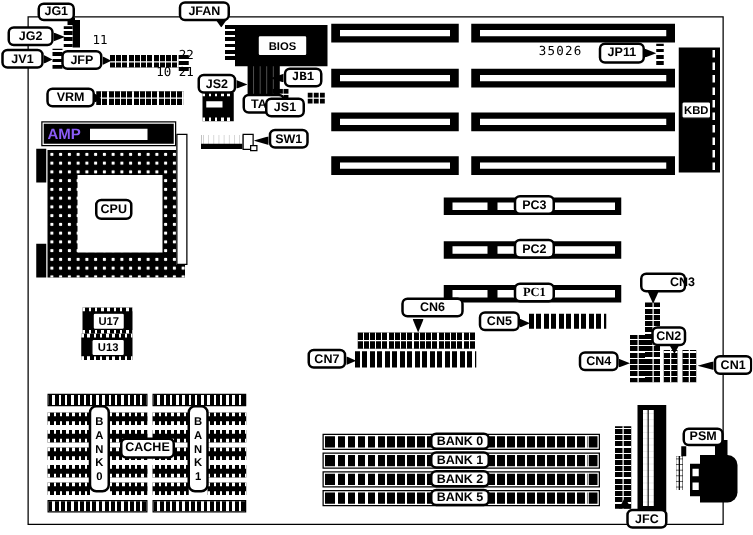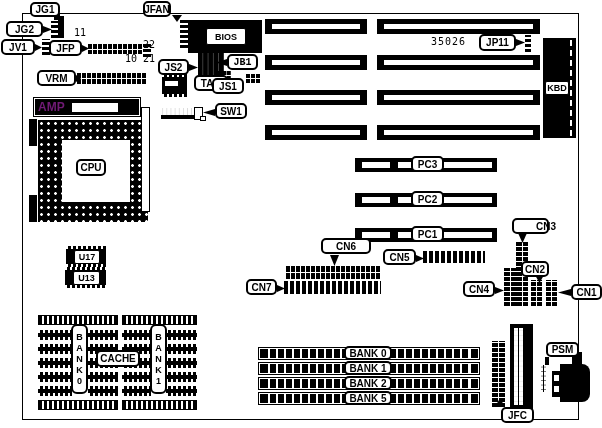--- a/index.html
+++ b/index.html
@@ -55,21 +55,21 @@
           background-size:4px 10px;background-repeat:space;background-clip:content-box;
           padding:3px 2px;}
   
   .sqcol{background-color:#000;background-image:linear-gradient(#fff,#fff);
          background-size:6px 5px;background-repeat:space;background-clip:content-box;padding:2px;}
   .sqcolS{background-color:#000;background-image:linear-gradient(#fff,#fff);
           background-size:4px 4px;background-repeat:space;background-clip:content-box;padding:2px;}
   .stripe{position:absolute;left:7px;right:7px;top:5px;bottom:5px;background:#fff;}
   .num{position:absolute;font-family:"DejaVu Sans Mono",monospace;font-size:10px;
        letter-spacing:0px;z-index:4;}
-  .amp-text{position:absolute;color:#701a75;font-weight:bold;font-size:12px;z-index:2;line-height:12px;}
+  .amp-text{position:absolute;color:#8b5cf6;font-weight:bold;font-size:12px;z-index:2;line-height:12px;}
   .kbd-dash{position:absolute;border-left:2px dashed #fff;width:0;z-index:2;}
   .lever{background:#fff;border:1px solid #000;}
 </style>
 </head>
 <body>
 
 <div class="stage">
 
   <div class="abs outline" style="left:22px;top:13px;width:557px;height:407px;"></div>
 
@@ -106,21 +106,21 @@
   <div class="abs lever" style="left:141px;top:107px;width:9px;height:105px;z-index:2;"></div>
   <div class="abs blk" style="left:29px;top:119px;width:8px;height:27px;"></div>
   <div class="abs blk" style="left:29px;top:195px;width:8px;height:27px;"></div>
 
   <div class="abs chip" style="left:66px;top:246px;width:40px;height:21px;"></div>
   <div class="cal sq" style="left:74px;top:250px;width:26px;height:14px;">U17</div>
   <div class="abs chip" style="left:65px;top:267px;width:41px;height:21px;"></div>
   <div class="cal sq" style="left:73px;top:271px;width:27px;height:14px;">U13</div>
 
   <div class="ptr pd" style="left:172px;top:15px;width:10px;height:7px;"></div>
-  <div class="cal" style="left:143px;top:1px;width:28px;height:16px;text-align:center;">JFAN</div>
+  <div class="cal" style="left:143px;top:1px;width:41px;height:16px;text-align:center;">JFAN</div>
   <div class="abs dashV" style="left:180px;top:19px;width:9px;height:29px;"></div>
 
   <div class="abs blk" style="left:188px;top:20px;width:74px;height:33px;"></div>
   <div class="cal sq" style="left:206px;top:28px;width:40px;height:17px;z-index:4;">BIOS</div>
 
   <div class="abs pingrid" style="left:198px;top:52px;width:26px;height:25px;"></div>
   <div class="ptr pr" style="left:189px;top:64px;width:9px;height:7px;"></div>
   <div class="cal" style="left:158px;top:59px;width:31px;height:16px;">JS2</div>
   <div class="ptr pl" style="left:216px;top:59px;width:11px;height:7px;"></div>
   <div class="cal" style="left:227px;top:54px;width:31px;height:16px;font-family:Liberation Mono, monospace;">JB1</div>
@@ -181,21 +181,21 @@
   <div class="abs blk" style="left:355px;top:193px;width:142px;height:14px;"></div>
   <div class="abs" style="left:362px;top:197px;width:28px;height:6px;background:#fff;"></div>
   <div class="abs" style="left:398px;top:197px;width:17px;height:6px;background:#fff;"></div>
   <div class="abs" style="left:442px;top:197px;width:50px;height:6px;background:#fff;"></div>
   <div class="cal" style="left:411px;top:191px;width:33px;height:16px;">PC2</div>
 
   <div class="abs blk" style="left:355px;top:228px;width:142px;height:14px;"></div>
   <div class="abs" style="left:362px;top:232px;width:28px;height:6px;background:#fff;"></div>
   <div class="abs" style="left:398px;top:232px;width:17px;height:6px;background:#fff;"></div>
   <div class="abs" style="left:442px;top:232px;width:50px;height:6px;background:#fff;"></div>
-  <div class="cal" style="left:411px;top:226px;width:33px;height:16px;">PC1</div>
+  <div class="cal" style="left:411px;top:226px;width:33px;height:16px;font-family:Liberation Serif, serif;">PC1</div>
 
   <div class="ptr pr" style="left:416px;top:255px;width:8px;height:7px;"></div>
   <div class="cal" style="left:383px;top:249px;width:33px;height:16px;">CN5</div>
   <div class="abs dashH" style="left:423px;top:251px;width:62px;height:12px;"></div>
 
   <div class="ptr pd" style="left:330px;top:255px;width:9px;height:11px;"></div>
   <div class="cal" style="left:321px;top:238px;width:50px;height:16px;">CN6</div>
   <div class="abs hdrH" style="left:286px;top:266px;width:94px;height:13px;"></div>
 
   <div class="ptr pr" style="left:277px;top:285px;width:8px;height:7px;"></div>

